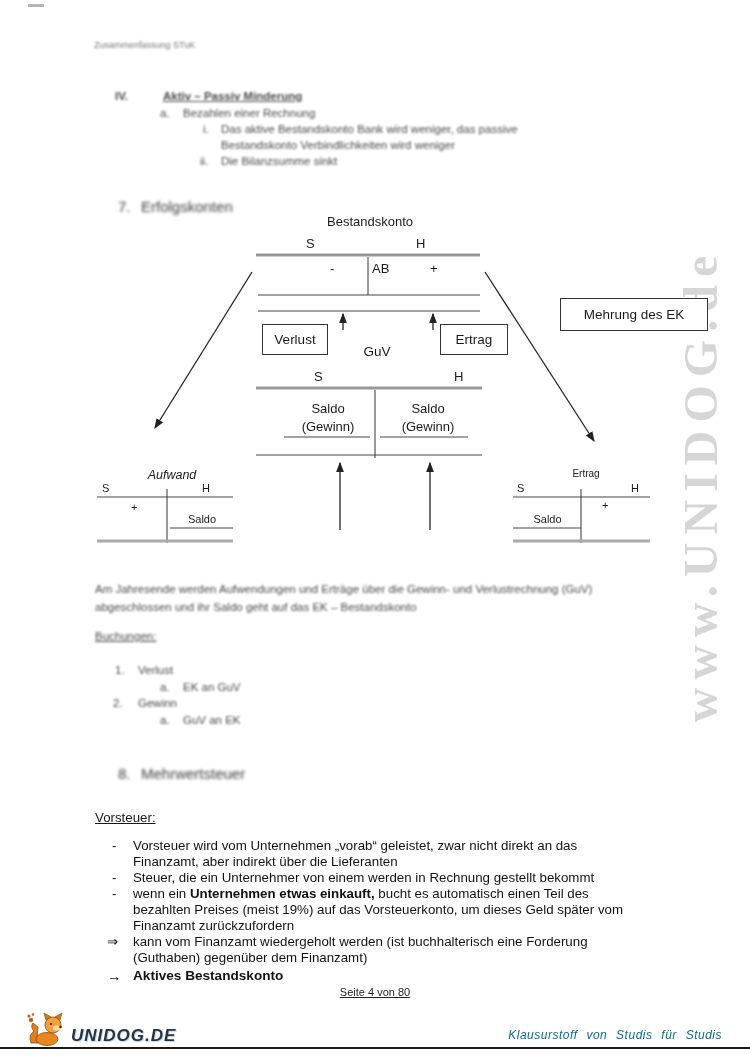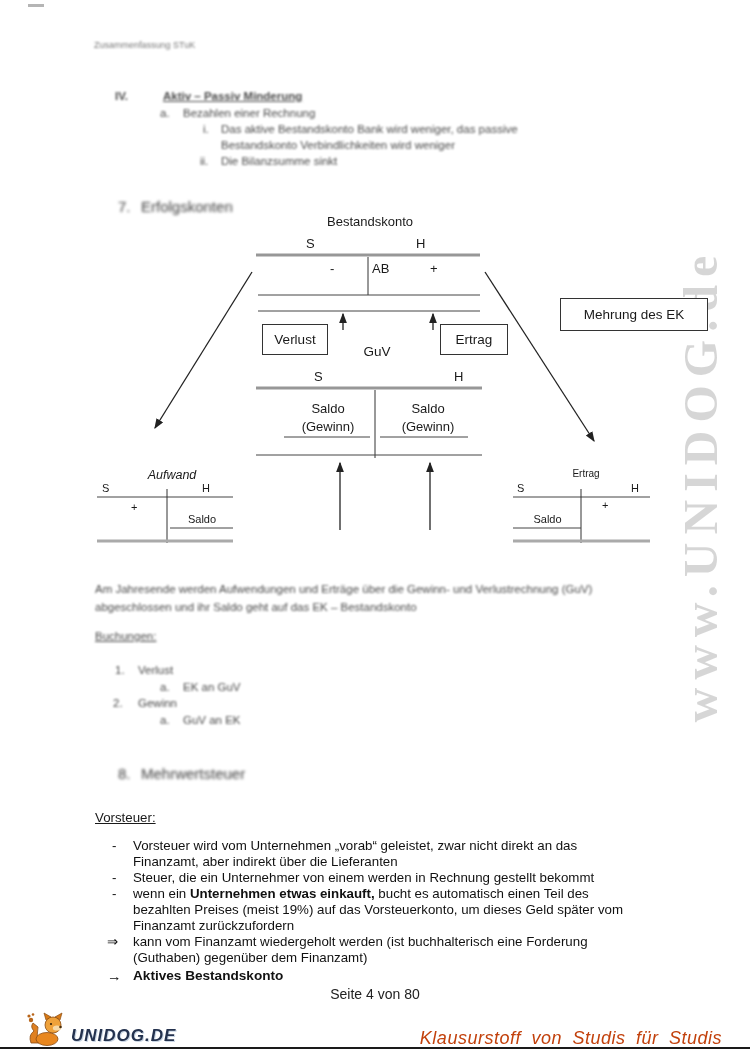--- a/index.html
+++ b/index.html
@@ -22,22 +22,22 @@
     font-family:"Liberation Serif", serif; font-weight:bold;
     font-size:48px; letter-spacing:8px; color:rgba(0,0,0,0.16);
     white-space:nowrap; transform:rotate(-90deg);
   }
   .heading15 { font-size:15px; }
   .u { text-decoration:underline; }
   .brand {
     font-style:italic; font-weight:bold; font-size:17px; letter-spacing:1px;
     color:#24324e; text-shadow:1px 1px 0 #c9d6e4;
   }
-  .tagline { font-style:italic; font-size:18px; letter-spacing:0.5px; word-spacing:5px; color:#c2410c; }
-  .pageno { font-size:14px; color:#222; }
+  .tagline { font-style:italic; font-size:12px; letter-spacing:0.5px; word-spacing:5px; color:#0369a1; }
+  .pageno { font-size:11px; color:#222;text-decoration:underline; }
 </style>
 </head>
 <body>
 
 <div class="page">
 
   <div class="abs watermark" style="left:470px; top:465px; width:460px;">www.UNIDOG.de</div>
 
   <div class="abs" style="left:28px; top:4px; width:16px; height:3px; background:#b5b5b5;"></div>
 

